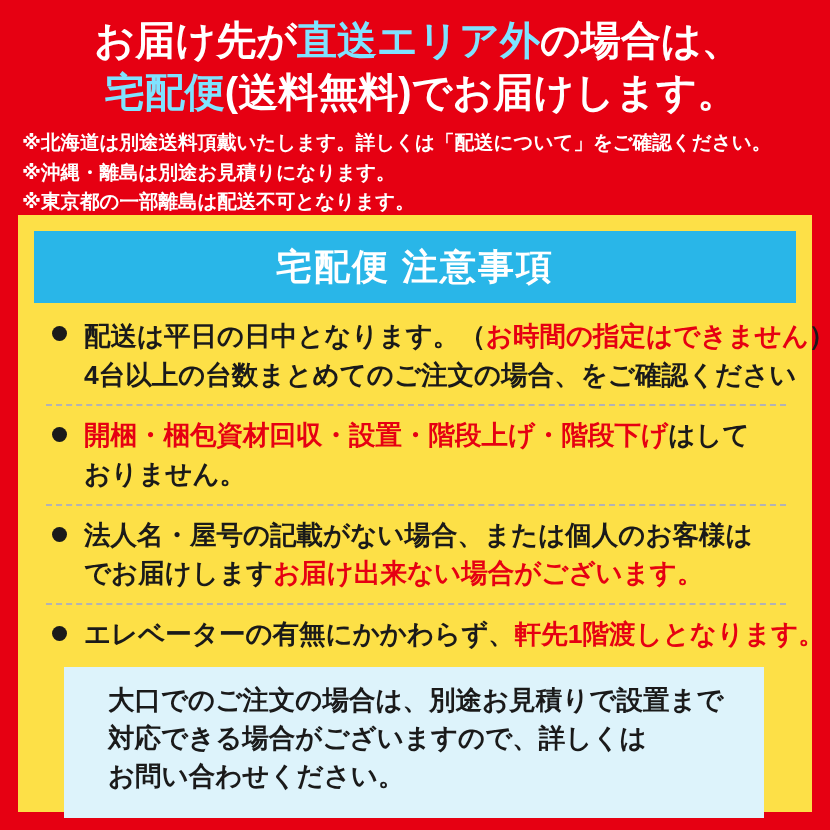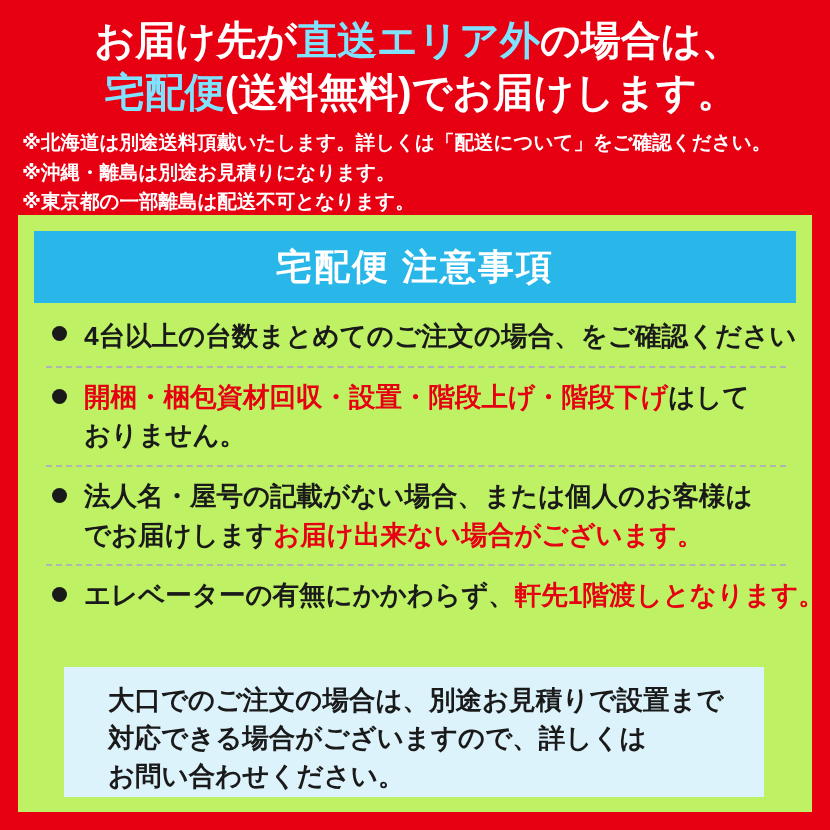--- a/index.html
+++ b/index.html
@@ -52,21 +52,21 @@
     white-space: nowrap;
   }
 
   
   .card {
     position: absolute;
     left: 18px;
     top: 215px;
     width: 794px;
     height: 597px;
-    background: #bef264;
+    background: #fde047;
     box-sizing: border-box;
   }
 
   
   .banner {
     position: absolute;
     left: 16px;
     top: 16px;
     width: 762px;
     height: 72px;
@@ -116,21 +116,21 @@
     margin: 10px 0 10px 0;
   }
   .item-pad-a { padding-top: 2px; }
 
   
   .bluebox {
     position: absolute;
     left: 46px;
     top: 452px;
     width: 700px;
-    height: 130px;
+    height: 151px;
     background: #ddf3fb;
     box-sizing: border-box;
     padding: 14px 0 0 44px;
   }
   .bluebox .bline {
     font-size: 26.5px;
     font-weight: bold;
     line-height: 1.44;
     color: #1a1a1a;
     white-space: nowrap;
@@ -160,20 +160,23 @@
 
     <div class="banner">
       <span class="banner-text">宅配便 注意事項</span>
     </div>
 
     <div class="list">
 
       <div class="item item-pad-a">
         <span class="bullet"></span>
         <div class="line">
+          <span>配送は平日の日中となります。（</span><span class="red">お時間の指定はできません</span><span>）</span>
+        </div>
+        <div class="line">
           <span>4台以上の台数まとめてのご注文の場合、をご確認ください</span>
         </div>
       </div>
 
       <div class="divider"></div>
 
       <div class="item">
         <span class="bullet"></span>
         <div class="line">
           <span class="red">開梱・梱包資材回収・設置・階段上げ・階段下げ</span><span>はして</span>

